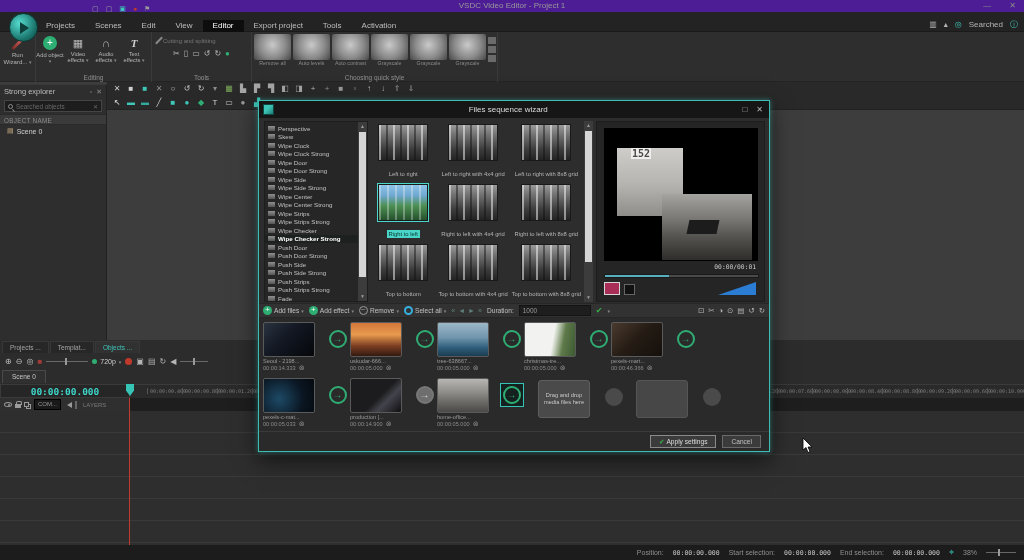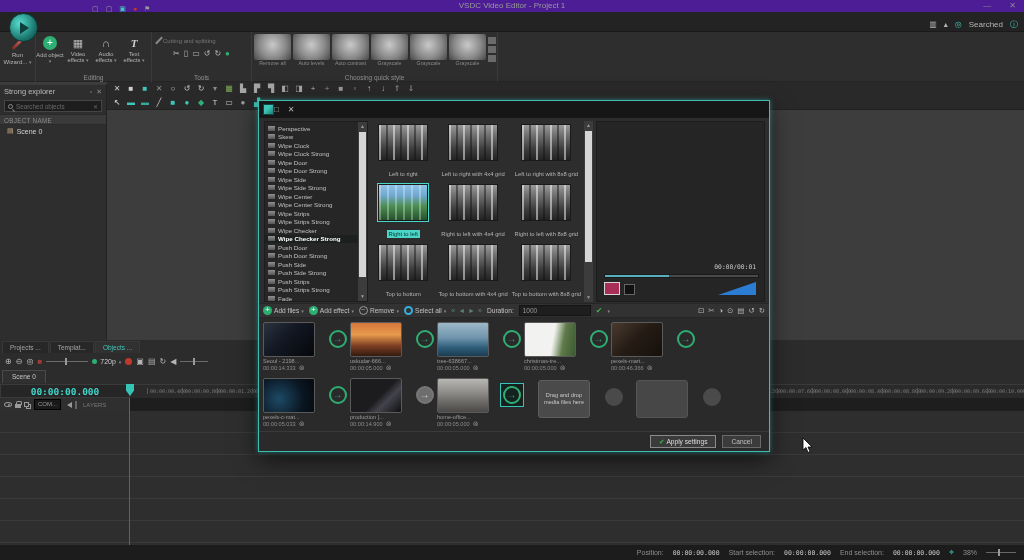--- a/index.html
+++ b/index.html
@@ -194,20 +194,30 @@
     <div class="logo">
         <i></i>
       </div>
     <div class="quick-icons">
         <div class="qicon" style="color: rgb(154, 154, 154);">▢</div>
         <div class="qicon" style="color: rgb(154, 154, 154);">▢</div>
         <div class="qicon" style="color: rgb(62, 198, 185);">▣</div>
         <div class="qicon" style="color: rgb(192, 57, 43);">●</div>
         <div class="qicon" style="color: rgb(154, 154, 154);">⚑</div>
       </div>
+    <div class="menu-items">
+        <div class="menu-item">Projects</div>
+        <div class="menu-item">Scenes</div>
+        <div class="menu-item">Edit</div>
+        <div class="menu-item">View</div>
+        <div class="menu-item active">Editor</div>
+        <div class="menu-item">Export project</div>
+        <div class="menu-item">Tools</div>
+        <div class="menu-item">Activation</div>
+      </div>
     <div class="menubar-right">
       <span>▥</span>
       <span>▴</span>
       <span style="color:#3ec6b9">◎</span>
       <span>Searched</span>
       <span style="color:#3ec6b9">ⓘ</span>
     </div>
   </div>
 
   <div class="ribbon">
@@ -449,20 +459,21 @@
     <span class="pos-ico">⌖</span>
     <span>38%</span>
     <span class="zslider">
         <i></i>
       </span>
   </div>
 
   <div class="dialog">
     <div class="dlg-title">
       <div class="dlg-ico"></div>
+      <div class="dlg-title-text">Files sequence wizard</div>
       <div class="dlg-btns">
         <span>□</span>
         <span>✕</span>
       </div>
     </div>
 
     <div class="fx-list">
       <div>
           <div class="fx-item">
             <div class="fx-ico"></div>
@@ -567,20 +578,25 @@
         <div class="gcell"><div class="gthumb"></div><span class="glabel">Top to bottom with 4x4 grid</span></div>
         <div class="gcell"><div class="gthumb"></div><span class="glabel">Top to bottom with 8x8 grid</span></div>
       </div>
     <div class="grid-scroll vscroll" style="left:325px;top:20px;height:181px;position:absolute">
       <span class="up">▲</span>
       <span class="thumb" style="bottom:40px"></span>
       <span class="dn">▼</span>
     </div>
 
     <div class="preview">
+      <div class="pv-video">
+        <div class="pv-f1"></div>
+        <div class="pv-clock">152</div>
+        <div class="pv-f2"></div>
+      </div>
       <div class="pv-time">00:00/00:01</div>
       <div class="pv-progress">
           <i></i>
         </div>
       <div class="pv-swatch1"></div>
       <div class="pv-swatch2"></div>
       <div class="pv-vol"></div>
     </div>
 
     <div class="dlg-toolbar">

